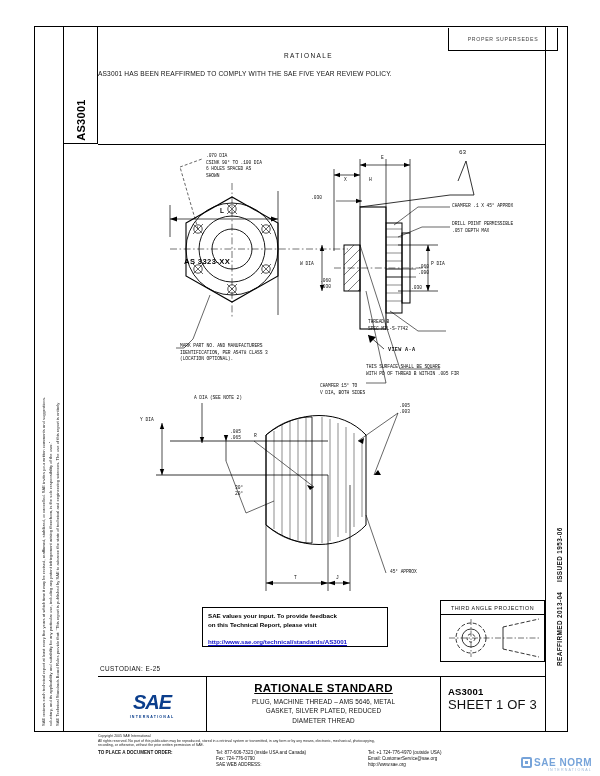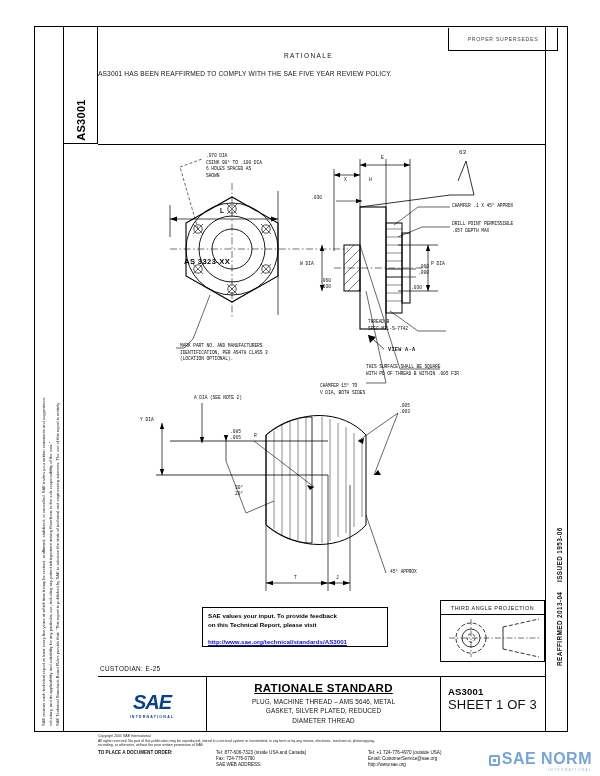--- a/index.html
+++ b/index.html
@@ -331,21 +331,21 @@
   .order-sub .s1 { width: 118px; }
   .order-sub .s2 { width: 152px; }
 
   .watermark {
     position: absolute;
     right: 8px; bottom: 4px;
     text-align: right;
     opacity: 0.95;
   }
   .wm-main {
-    font-size: 16px; font-weight: bold;
+    font-size: 10px; font-weight: bold;
     color: #6f9fd8; letter-spacing: 0.5px;
   }
   .wm-sub {
     font-size: 3.6px; color: #9ab6d6; letter-spacing: 1.2px;
   }
   .wm-icon {
     display: inline-block;
     width: 11px; height: 11px;
     border: 2px solid #6f9fd8;
     border-radius: 2px;

